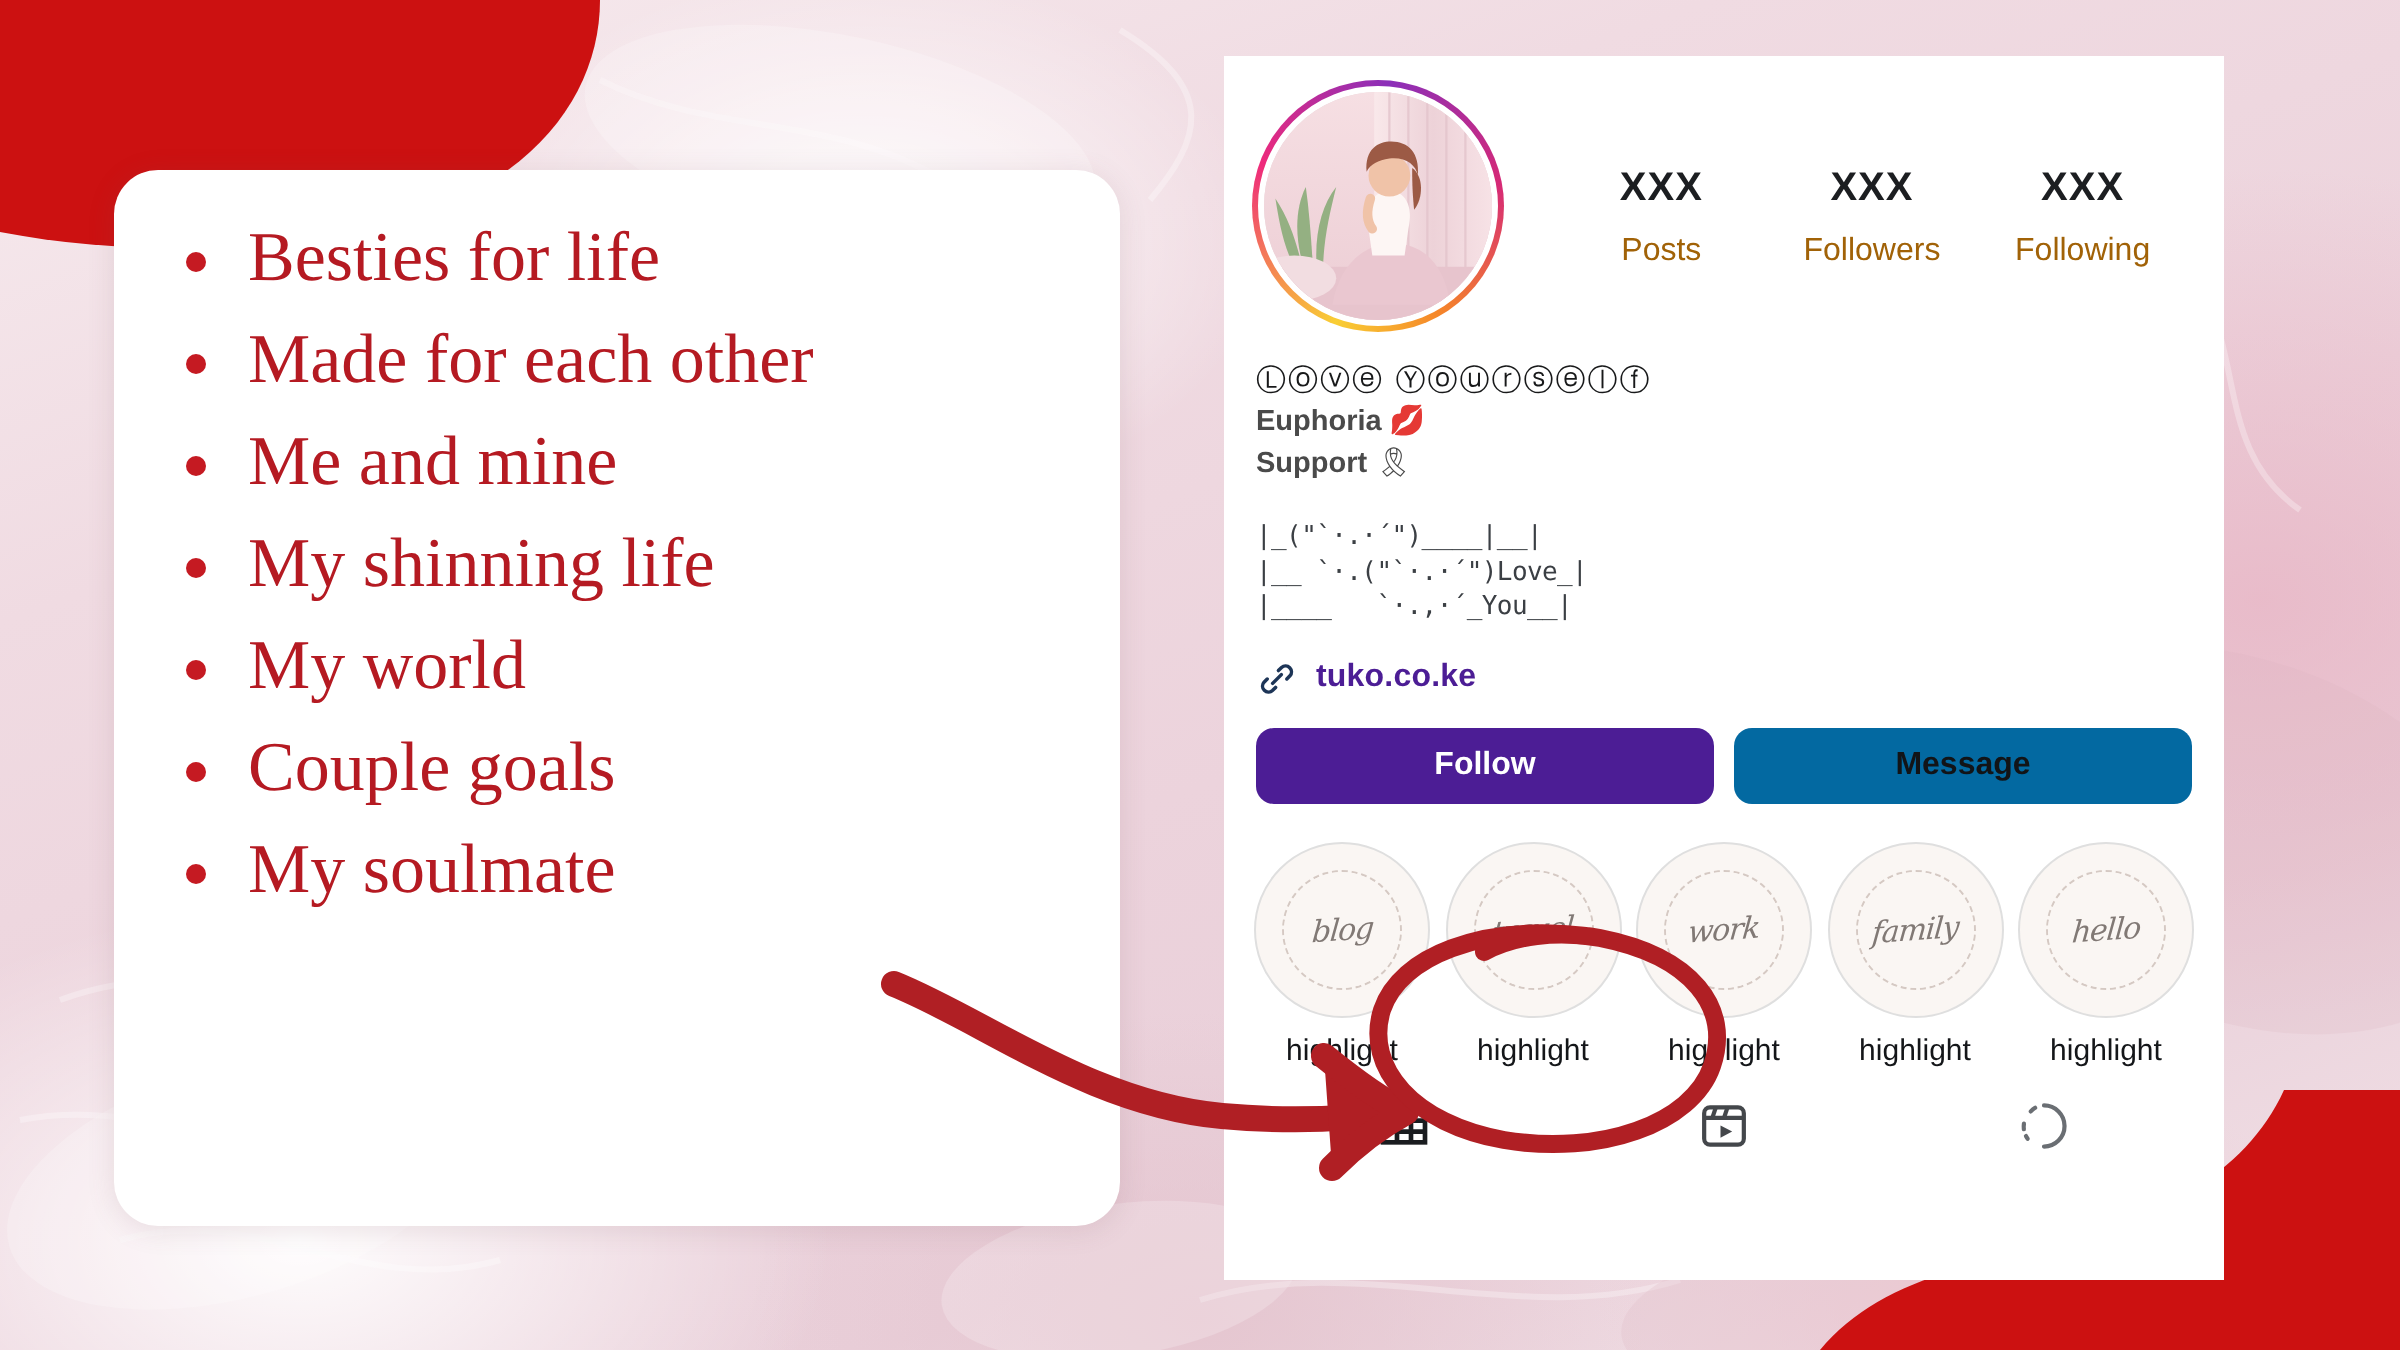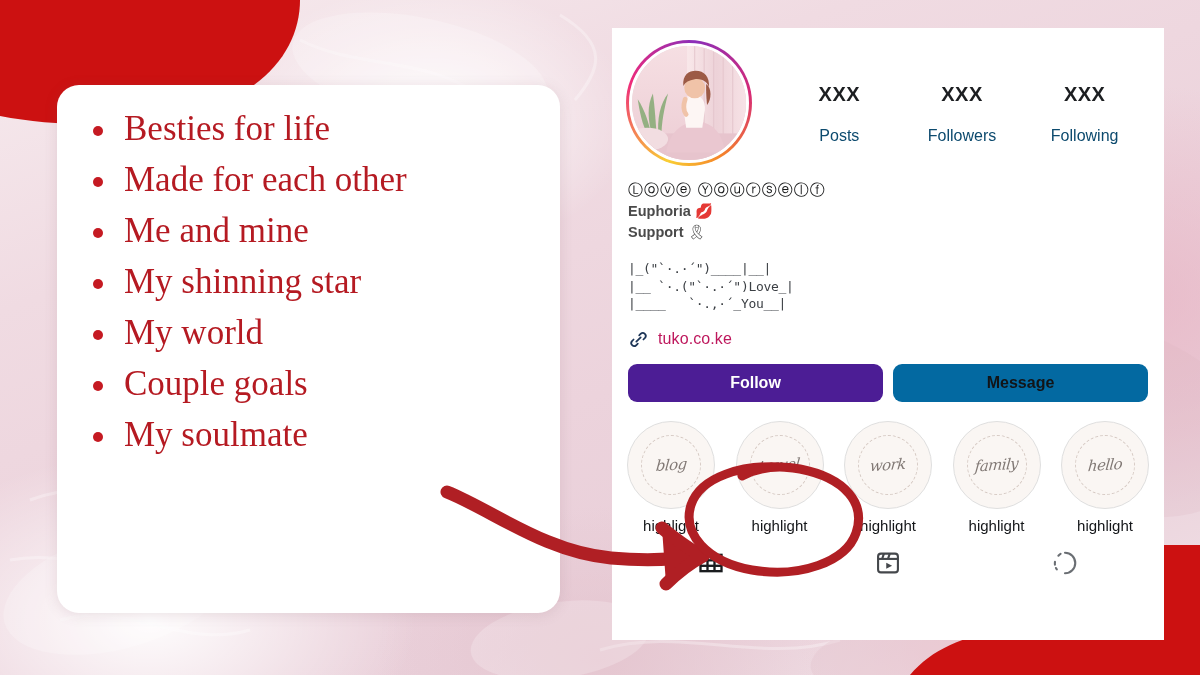--- a/index.html
+++ b/index.html
@@ -84,21 +84,21 @@
     left: 6px; top: 23px;
     width: 10px; height: 10px;
     border-radius: 50%;
     background: #c51a22;
   }
 
   
   .ig-panel {
     position: absolute;
     left: 612px; top: 28px;
-    width: 552px; height: 612px;
+    width: 500px; height: 612px;
     background: #ffffff;
     overflow: hidden;
   }
 
   .ig-head { display: flex; align-items: flex-start; padding: 12px 14px 0 14px; }
 
   .avatar-ring {
     width: 126px; height: 126px;
     border-radius: 50%;
     padding: 3px;
@@ -122,21 +122,21 @@
     display: flex;
     justify-content: space-around;
     align-items: flex-start;
     padding: 42px 4px 0 26px;
   }
   .stat { text-align: center; min-width: 74px; }
   .stat .num {
     font-size: 20px; font-weight: bold; color: #1c1e21;
     letter-spacing: .5px; line-height: 24px;
   }
-  .stat .lbl { font-size: 16px; color: #0c4a6e; margin-top: 20px; line-height: 19px; }
+  .stat .lbl { font-size: 16px; color: #a16207; margin-top: 10px; line-height: 19px; }
 
   
   .bio { padding: 14px 16px 0 16px; }
   .bio-title {
     font-size: 15px;
     color: #18191a;
     letter-spacing: 1px;
     font-family: "DejaVu Sans", sans-serif;
     line-height: 20px;
   }
@@ -157,21 +157,21 @@
     color: #3b3f44;
     white-space: pre;
     letter-spacing: -.3px;
   }
 
   .link-row {
     display: flex; align-items: center; gap: 9px;
     padding: 16px 16px 0 16px;
   }
   .link-row .link-text {
-    color: #be185d; font-size: 16px; letter-spacing: .1px;
+    color: #4c1d95; font-size: 16px; letter-spacing: .1px; font-weight: bold;
   }
   .link-icon { width: 21px; height: 21px; display: block; flex: 0 0 auto; }
 
   
   .actions { display: flex; gap: 10px; padding: 14px 16px 0 16px; }
   .btn {
     flex: 1;
     height: 38px;
     border-radius: 9px;
     display: flex; align-items: center; justify-content: center;
@@ -272,21 +272,21 @@
     <svg viewBox="0 0 330 130" preserveAspectRatio="none">
       <path d="M330,0 L330,130 L40,130 C62,104 92,92 140,82 C204,68 252,44 272,0 Z" fill="#cc1111"></path>
     </svg>
   </div>
 
   <div class="list-card">
     <ul class="list-ul">
       <li>Besties for life</li>
       <li>Made for each other</li>
       <li>Me and mine</li>
-      <li>My shinning star</li>
+      <li>My shinning life</li>
       <li>My world</li>
       <li>Couple goals</li>
       <li>My soulmate</li>
     </ul>
   </div>
 
   <div class="ig-panel">
 
     <div class="ig-head">
       <div class="avatar-ring">

